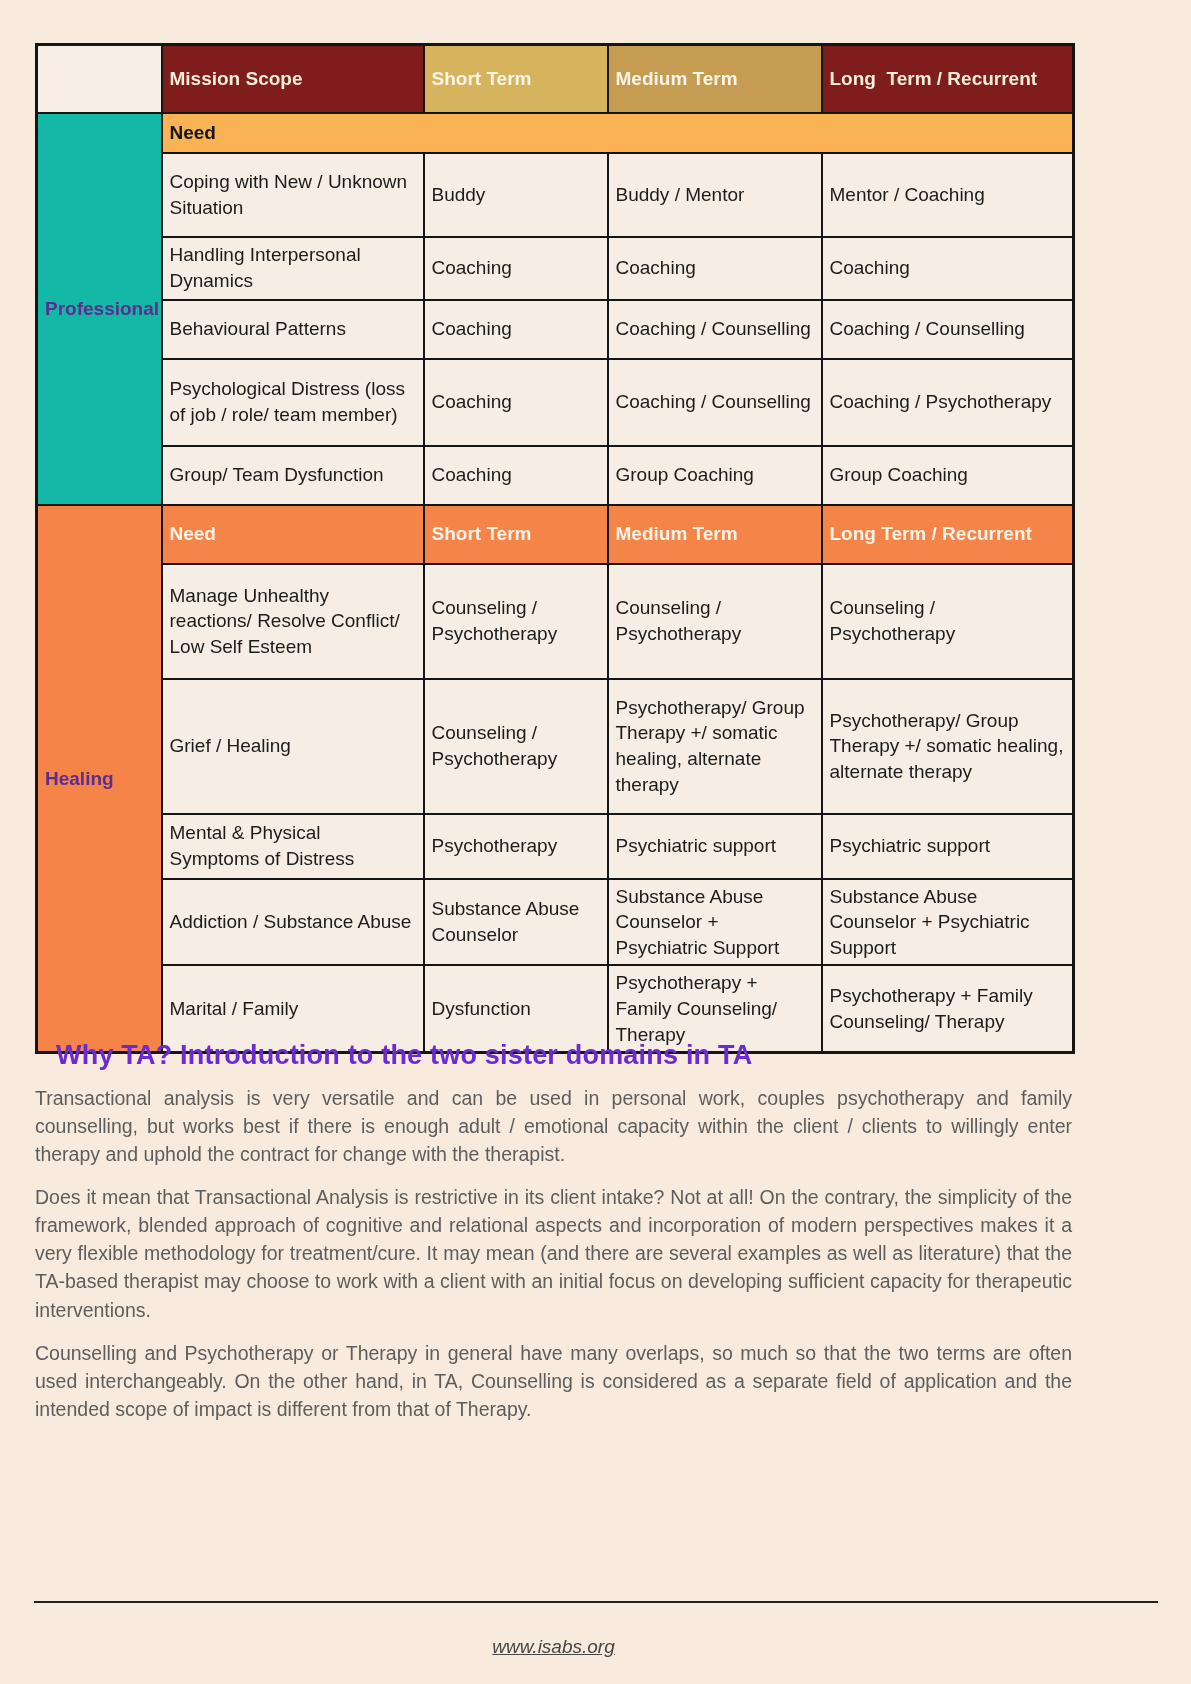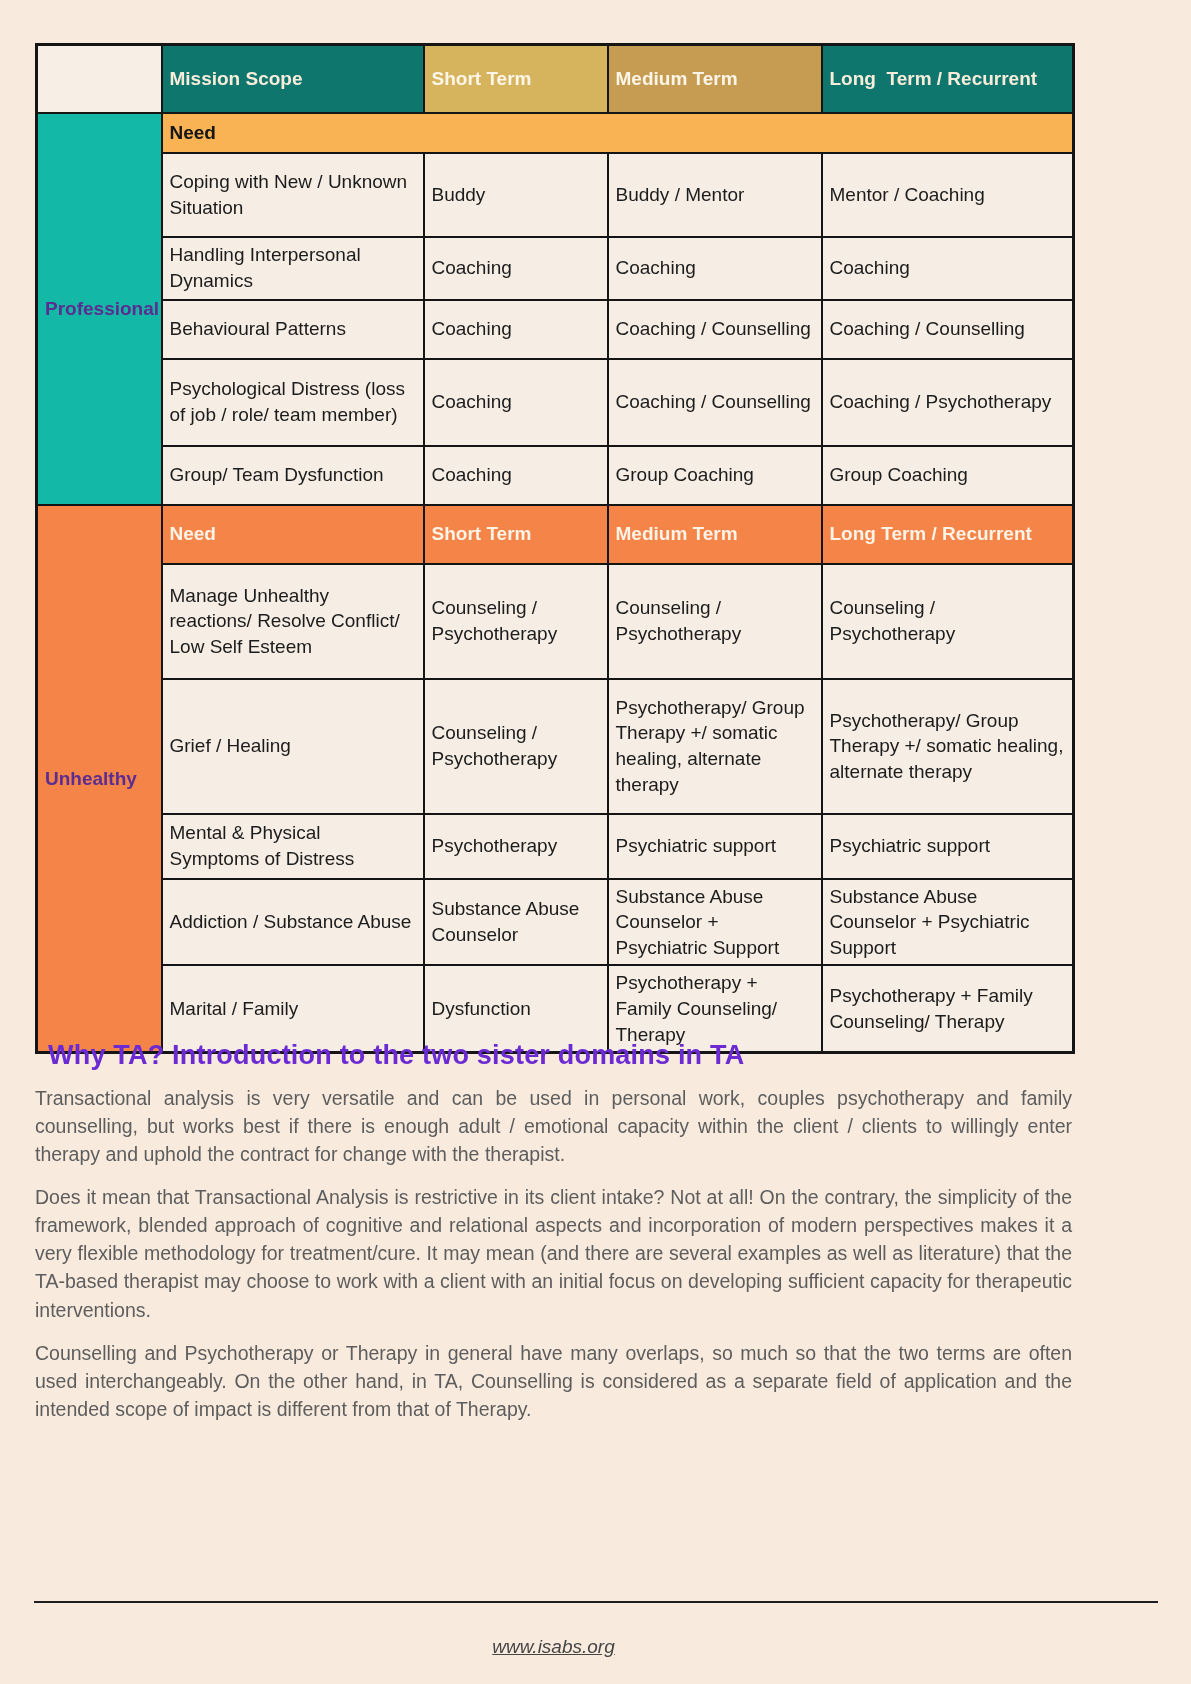--- a/index.html
+++ b/index.html
@@ -22,21 +22,21 @@
   .doc-table col.c3{width:214px;}
   .doc-table col.c4{width:252px;}
   .doc-table th,.doc-table td{
     border:2px solid #151515;
     padding:4px 8px 4px 7px;
     font-size:19px;line-height:1.35;
     text-align:left;vertical-align:middle;
     overflow:hidden;
   }
   .h-corner{background:#f7efe5;}
-  .h-brown{background:#0f766e;color:#f8eddb;font-weight:700;}
+  .h-brown{background:#7f1d1d;color:#f8eddb;font-weight:700;}
   .h-gold{background:#d6b45e;color:#fdf6e8;font-weight:700;}
   .h-dgold{background:#c69c52;color:#fdf6e8;font-weight:700;}
   .band{font-weight:700;color:#5c2d91;vertical-align:middle;}
   .band-pro{background:#14b8a6;}
   .band-per{background:#f58449;}
   .need-pro{background:#f9b254;color:#161616;font-weight:700;}
   .ph{background:#f58449;color:#fdf3e7;font-weight:700;}
   .cell{background:#f6eee4;color:#1c1c1c;}
   .tr-h{height:68px;}
   .tr-need{height:40px;}
@@ -49,21 +49,21 @@
   .tr-q1{height:115px;}
   .tr-q2{height:135px;}
   .tr-q3{height:65px;}
   .tr-q4{height:85px;}
   .tr-q5{height:85px;}
   
   .article{
     position:absolute;top:1040px;left:35px;width:1037px;
   }
   .heading{
-    margin:0 0 13px 8px;padding-left:5px;
+    margin:0 0 13px 16px;padding-left:5px;
     font-size:27px;font-weight:700;color:#6c2bd2;
     letter-spacing:.2px;
   }
   .article p{
     margin:0 0 15px 0;
     font-size:19.5px;line-height:1.44;
     color:#5d5d5d;
     text-align:justify;
   }
   
@@ -127,21 +127,21 @@
       <td class="cell">Coaching / Counselling</td>
       <td class="cell">Coaching / Psychotherapy</td>
     </tr>
     <tr class="tr-p5">
       <td class="cell">Group/ Team Dysfunction</td>
       <td class="cell">Coaching</td>
       <td class="cell">Group Coaching</td>
       <td class="cell">Group Coaching</td>
     </tr>
     <tr class="tr-ph">
-      <td class="band band-per" rowspan="6">Unhealthy</td>
+      <td class="band band-per" rowspan="6">Healing</td>
       <th class="ph">Need</th>
       <th class="ph">Short Term</th>
       <th class="ph">Medium Term</th>
       <th class="ph">Long Term / Recurrent</th>
     </tr>
     <tr class="tr-q1">
       <td class="cell">Manage Unhealthy reactions/ Resolve Conflict/ Low Self Esteem</td>
       <td class="cell">Counseling / Psychotherapy</td>
       <td class="cell">Counseling / Psychotherapy</td>
       <td class="cell">Counseling / Psychotherapy</td>

